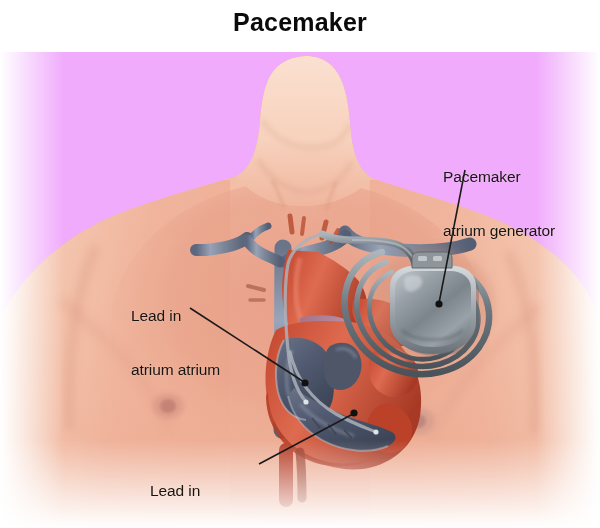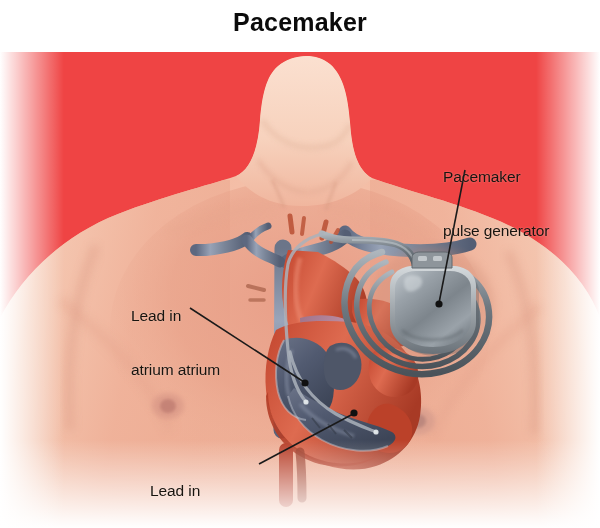--- a/index.html
+++ b/index.html
@@ -2,21 +2,21 @@
 <html><head>
 <meta charset="utf-8">
 <style>
   html,body{margin:0;padding:0;}
   body{
     width:600px;height:528px;overflow:hidden;
     background:#ffffff;
     font-family:"Liberation Sans", sans-serif;
     position:relative;
   }
-  #stage{position:absolute;left:0;top:0;width:600px;height:528px;overflow:hidden;background:#ef4444;}
+  #stage{position:absolute;left:0;top:0;width:600px;height:528px;overflow:hidden;background:#f0abfc;}
   #art{position:absolute;left:0;top:0;width:600px;height:528px;}
   .lbl{
     position:absolute;
     color:#18140f;
     font-size:15.5px;
     line-height:18px;
     font-weight:500;
     letter-spacing:-0.1px;
     white-space:pre;
     text-shadow:0 0 2px rgba(255,255,255,.35);
@@ -369,21 +369,21 @@
 
       <line x1="259" y1="464" x2="353" y2="414" stroke-width="1.6"></line>
       <circle cx="354" cy="413" r="3.6" fill="#111111" stroke="none"></circle>
     </g>
   </svg>
 
   <div id="title">Pacemaker</div>
 
   <div class="lbl" id="lbl-pulse">
     <div>Pacemaker</div>
-    <div>pulse generator</div>
+    <div>atrium generator</div>
   </div>
 
   <div class="lbl" id="lbl-atrium">
     <div>Lead in</div>
     <div>atrium atrium</div>
   </div>
 
   <div class="lbl" id="lbl-ventricle">
     <div>Lead in</div>
     

